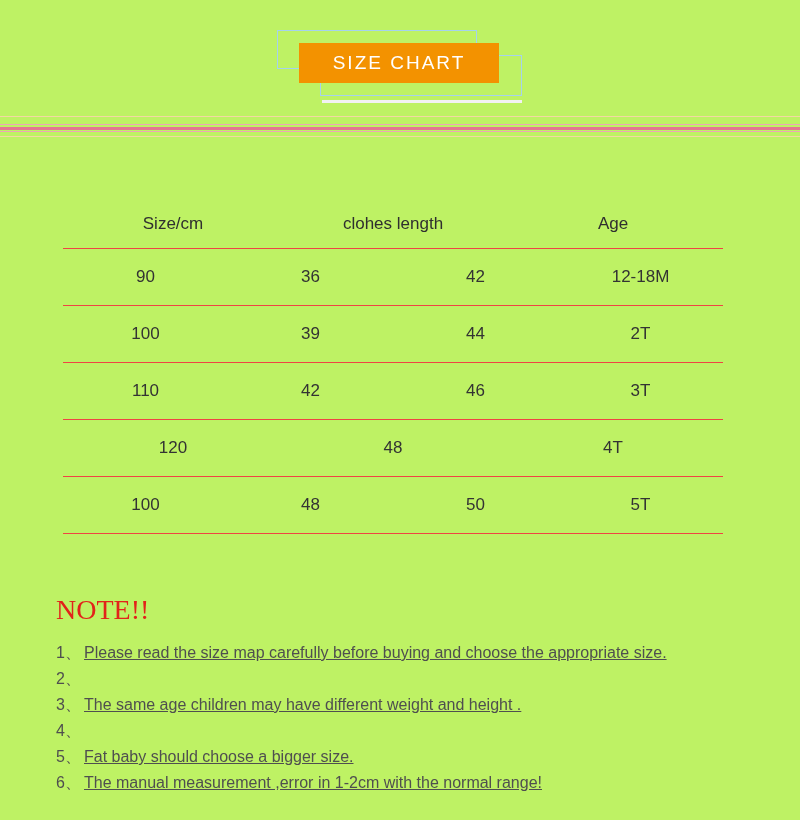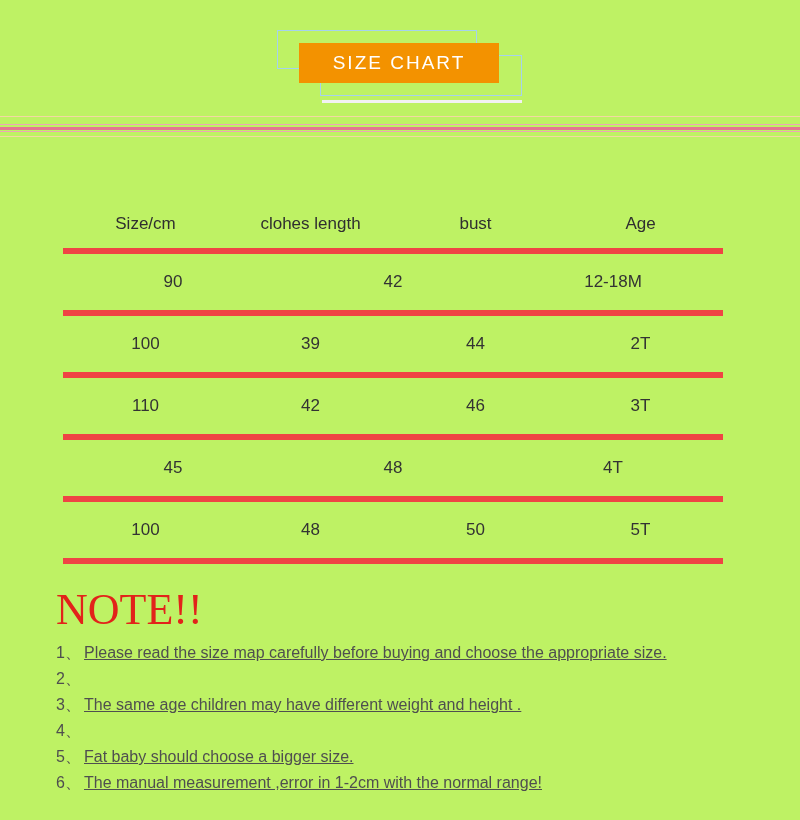--- a/index.html
+++ b/index.html
@@ -46,37 +46,37 @@
   
   .size-table {
     position: absolute;
     left: 63px; top: 200px; width: 660px;
     color: #333333;
   }
   .t-row {
     display: flex;
     height: 56px;
     align-items: center;
-    border-bottom: 6px solid #ef4444;
+    border-bottom: 1px solid #ef4444;
   }
   .t-row.head { height: 48px; }
   .t-cell {
     flex: 1 1 25%;
     text-align: center;
     font-size: 17px;
     color: #333333;
   }
   .t-row.head .t-cell { color: #2f2f2f; }
 
   
   .note-title {
     position: absolute;
     left: 56px; top: 590px;
     font-family: "Liberation Serif", serif;
-    font-size: 44px;
+    font-size: 28px;
     line-height: 40px;
     color: var(--note-red, #e2231a);
   }
   .notes {
     position: absolute;
     left: 56px; top: 640px; width: 700px;
   }
   .note-line {
     display: flex;
     align-items: center;
@@ -106,42 +106,42 @@
     <div class="stripe s2"></div>
     <div class="stripe s3"></div>
     <div class="stripe s4"></div>
     <div class="stripe s5"></div>
   </div>
 
   <div class="size-table">
     <div class="t-row head">
       <div class="t-cell">Size/cm</div>
       <div class="t-cell">clohes length</div>
-      <div class="t-cell">bust</div>
       <div class="t-cell">Age</div>
     </div>
     <div class="t-row">
       <div class="t-cell">90</div>
+      <div class="t-cell">36</div>
       <div class="t-cell">42</div>
       <div class="t-cell">12-18M</div>
     </div>
     <div class="t-row">
       <div class="t-cell">100</div>
       <div class="t-cell">39</div>
       <div class="t-cell">44</div>
       <div class="t-cell">2T</div>
     </div>
     <div class="t-row">
       <div class="t-cell">110</div>
       <div class="t-cell">42</div>
       <div class="t-cell">46</div>
       <div class="t-cell">3T</div>
     </div>
     <div class="t-row">
-      <div class="t-cell">45</div>
+      <div class="t-cell">120</div>
       <div class="t-cell">48</div>
       <div class="t-cell">4T</div>
     </div>
     <div class="t-row">
       <div class="t-cell">100</div>
       <div class="t-cell">48</div>
       <div class="t-cell">50</div>
       <div class="t-cell">5T</div>
     </div>
   </div>

